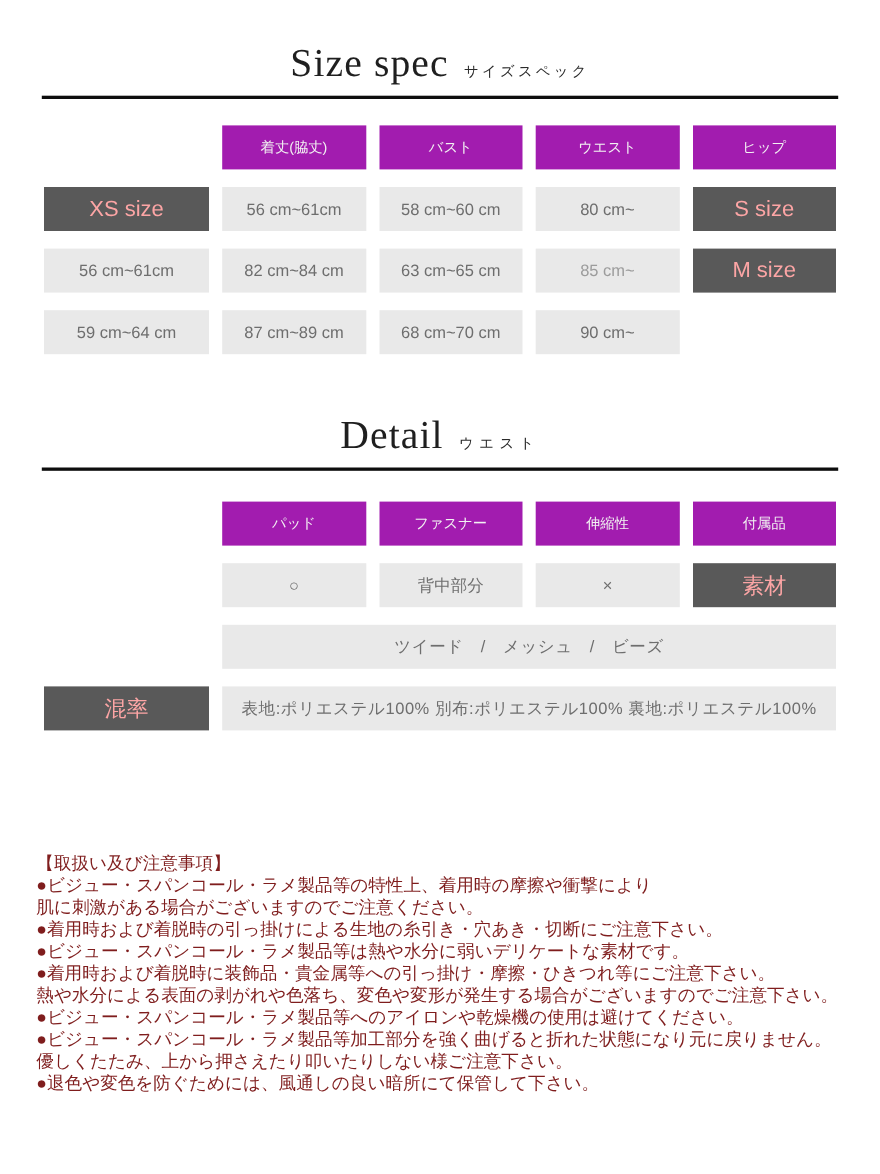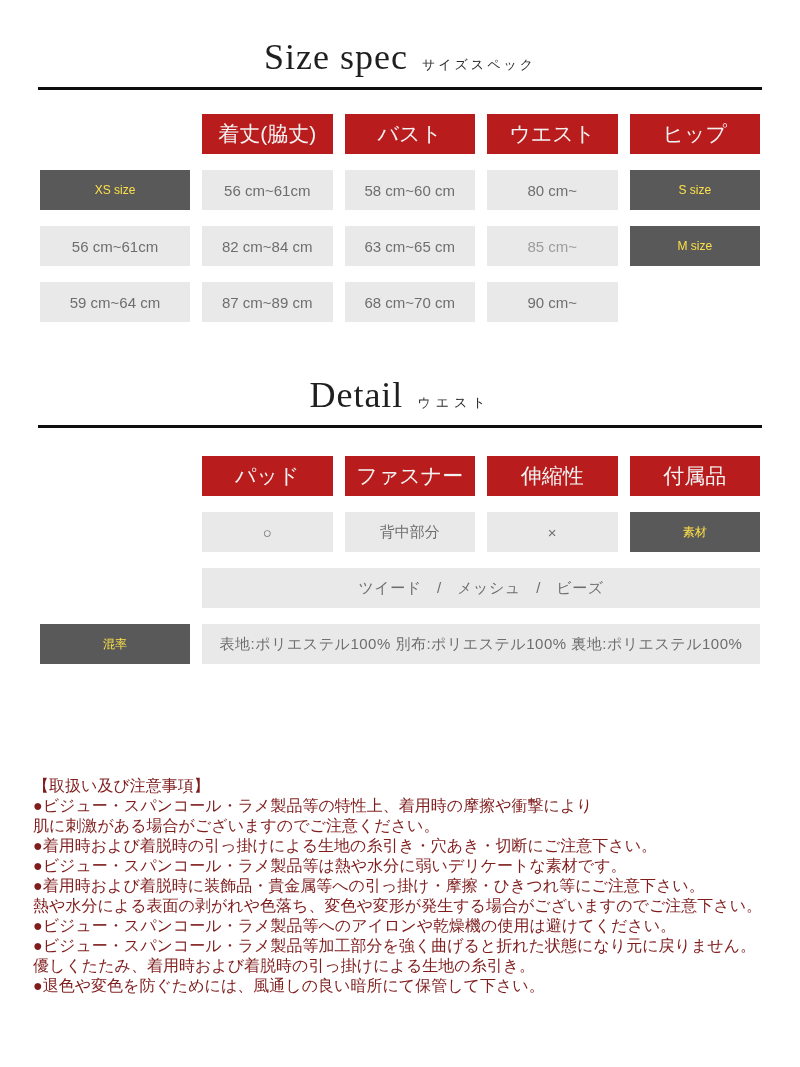--- a/index.html
+++ b/index.html
@@ -19,22 +19,22 @@
 
   
   .grid {
     display: grid;
     grid-template-columns: 150px repeat(4, 1fr);
     column-gap: 12px; row-gap: 16px;
     margin: 24px 40px 0 40px;
   }
   .detail-grid { margin-top: 28px; }
   .hcell, .lcell, .vcell { height: 40px; display: flex; align-items: center; justify-content: center; }
-  .hcell { background: #b91c1c; color: #f2f2f2; font-size: 21px; }
-  .lcell { background: #595959; color: #fde047; font-size: 12px; }
+  .hcell { background: #a21caf; color: #f2f2f2; font-size: 13px; }
+  .lcell { background: #595959; color: #fca5a5; font-size: 20px; }
   .vcell { background: #e9e9e9; color: #6e6e6e; font-size: 15px; }
   .vcell.muted { color: #9c9c9c; }
   .vcell.wide { grid-column: 2 / span 4; letter-spacing: 0.5px; }
   .spacer { height: 40px; }
 
   .detail-title-wrap { margin-top: 52px; }
 
   
   .notes { margin: 112px 38px 0 33px; font-size: 16px; line-height: 20px; color: #7f1d1d; }
   .notes div { white-space: nowrap; }
@@ -109,17 +109,17 @@
   <section class="notes">
     <div>【取扱い及び注意事項】</div>
     <div>●ビジュー・スパンコール・ラメ製品等の特性上、着用時の摩擦や衝撃により</div>
     <div>肌に刺激がある場合がございますのでご注意ください。</div>
     <div>●着用時および着脱時の引っ掛けによる生地の糸引き・穴あき・切断にご注意下さい。</div>
     <div>●ビジュー・スパンコール・ラメ製品等は熱や水分に弱いデリケートな素材です。</div>
     <div>●着用時および着脱時に装飾品・貴金属等への引っ掛け・摩擦・ひきつれ等にご注意下さい。</div>
     <div>熱や水分による表面の剥がれや色落ち、変色や変形が発生する場合がございますのでご注意下さい。</div>
     <div>●ビジュー・スパンコール・ラメ製品等へのアイロンや乾燥機の使用は避けてください。</div>
     <div>●ビジュー・スパンコール・ラメ製品等加工部分を強く曲げると折れた状態になり元に戻りません。</div>
-    <div>優しくたたみ、着用時および着脱時の引っ掛けによる生地の糸引き。</div>
+    <div>優しくたたみ、上から押さえたり叩いたりしない様ご注意下さい。</div>
     <div>●退色や変色を防ぐためには、風通しの良い暗所にて保管して下さい。</div>
   </section>
 
 </div>
 
 </body></html>

